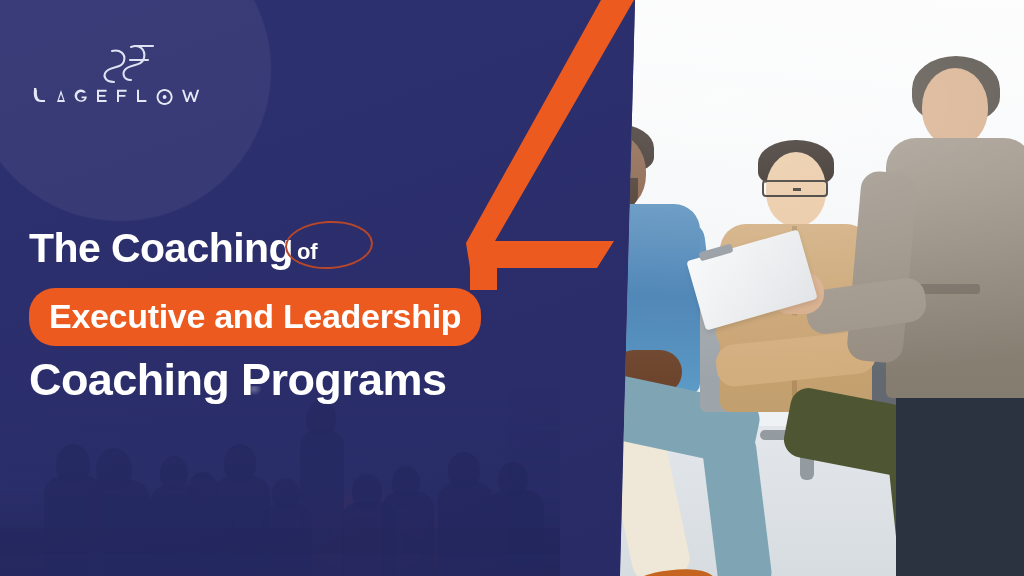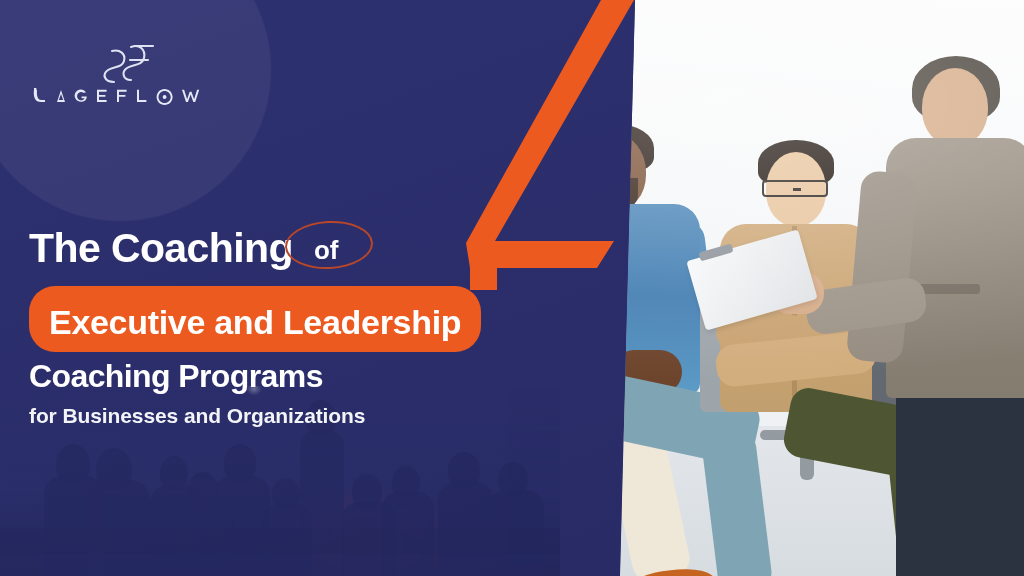--- a/index.html
+++ b/index.html
@@ -212,38 +212,38 @@
   .logo svg{ display:block; }
 
   
   .copy{ position:absolute; left:29px; top:222px; width:470px; }
   .line1{
     position:relative; display:block;
     font-size:41px; line-height:52px; font-weight:700; letter-spacing:-.6px;
     color:#ffffff; white-space:nowrap;
   }
   .line1 .of{
-    font-size:26px; font-weight:700; letter-spacing:0; position:relative;
-    margin-left:21px; top:-3px;
+    font-size:22px; font-weight:700; letter-spacing:0; position:relative;
+    margin-left:4px; top:-3px;
   }
   .of-circle{
     position:absolute; left:256px; top:-1px; width:88px; height:48px;
     border:2.2px solid #b8472a; border-radius:50%;
     transform:rotate(-3deg);
   }
   .pill{
     display:inline-block; margin-top:7px;
     background:#ec5a1f; color:#fff;
     font-size:34px; line-height:1; font-weight:700; letter-spacing:-.3px;
-    padding:19px 20px 13px; border-radius:26px;
+    padding:11px 20px 13px; border-radius:26px;
     white-space:nowrap;
   }
   .line3{
-    display:block; 
-    font-size:32px; line-height:48px; font-weight:700; letter-spacing:-.6px;
+    display:block; margin-top:10px;
+    font-size:45px; line-height:48px; font-weight:700; letter-spacing:-.6px;
     color:#ffffff; white-space:nowrap;
   }
   .line4{
     display:block; margin-top:2px;
     font-size:21px; line-height:28px; font-weight:700; letter-spacing:-.1px;
     color:#f3f4f8; white-space:nowrap;
   }
 </style>
 </head>
 <body>
@@ -392,16 +392,15 @@
 
         <path d="M164 71.8 L168 84 L169.9 84 L172.6 76.4 L175.3 84 L177.2 84 L181.2 71.8 L179.1 71.8 L176.1 81.2 L173.5 73.8 L171.7 73.8 L169.1 81.2 L166.1 71.8 Z"></path>
       </g>
     </svg>
   </div>
 
   <div class="copy">
     <span class="line1"><span>The Coaching</span><span class="of">of</span><span class="of-circle"></span></span>
     <span class="pill">Executive and Leadership</span>
     <span class="line3">Coaching Programs</span>
-    <span class="line4">for Businesses and Organizations</span>
   </div>
 
 </div>
 
 </body></html>

